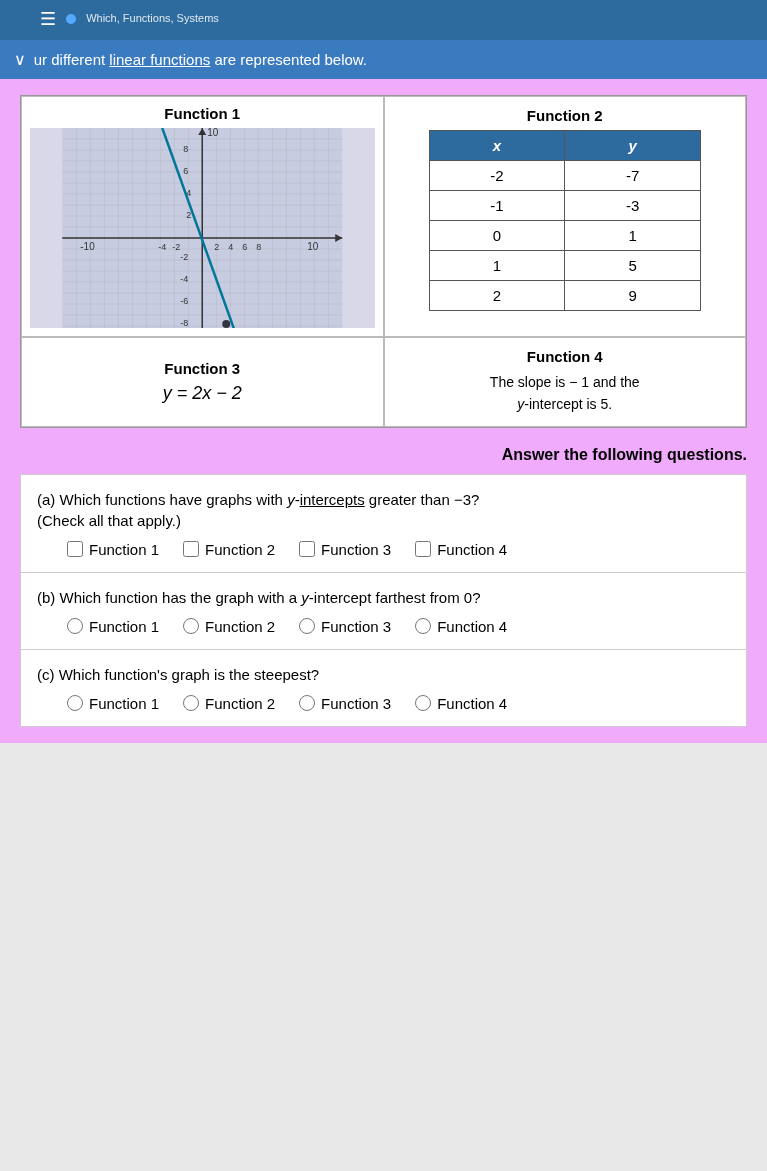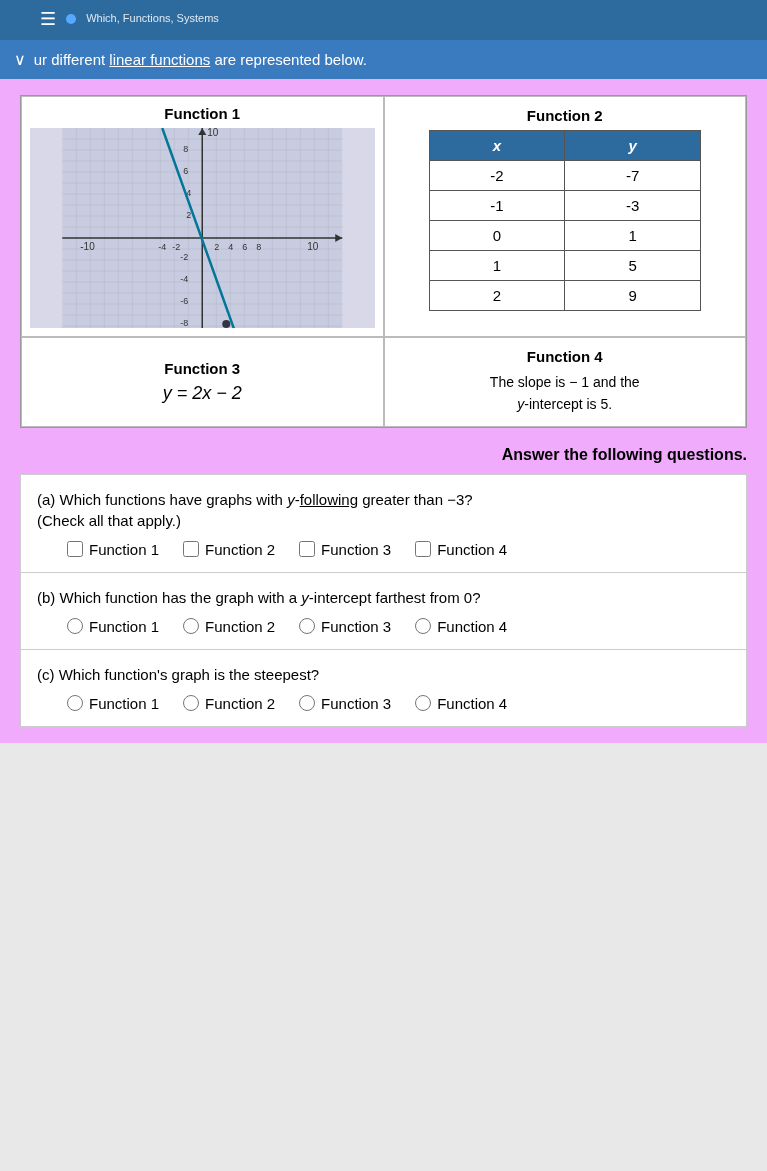--- a/index.html
+++ b/index.html
@@ -325,21 +325,21 @@
     </div>
 
   </div>
 
   <p style="font-size:16px;font-weight:bold;margin-bottom:10px;text-align:right;">Answer the following questions.</p>
 
   <div class="answer-section">
 
     <div class="question-block">
       <div class="question-text">
-        (a) Which functions have graphs with <em>y</em>-<u>following</u> greater than −3?<br>
+        (a) Which functions have graphs with <em>y</em>-<u>intercepts</u> greater than −3?<br>
         (Check all that apply.)
       </div>
       <div class="options-row">
         <label class="option-item">
           <input type="checkbox" style="">
           <span>Function 1</span>
         </label>
         <label class="option-item">
           <input type="checkbox" style="">
           <span>Function 2</span>

